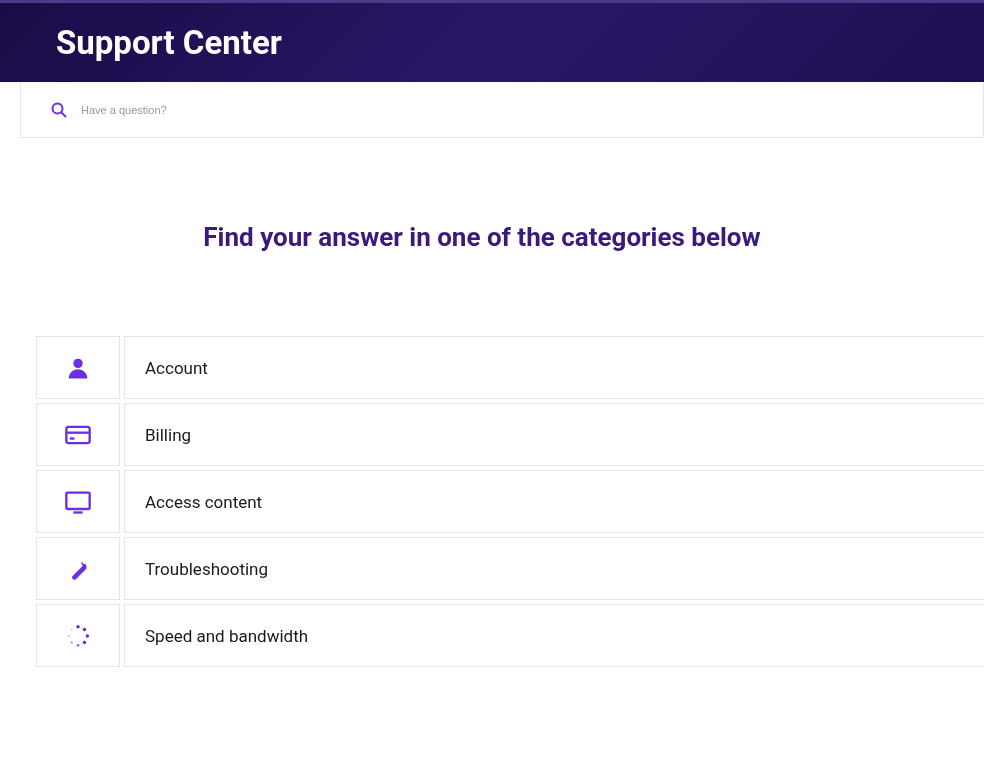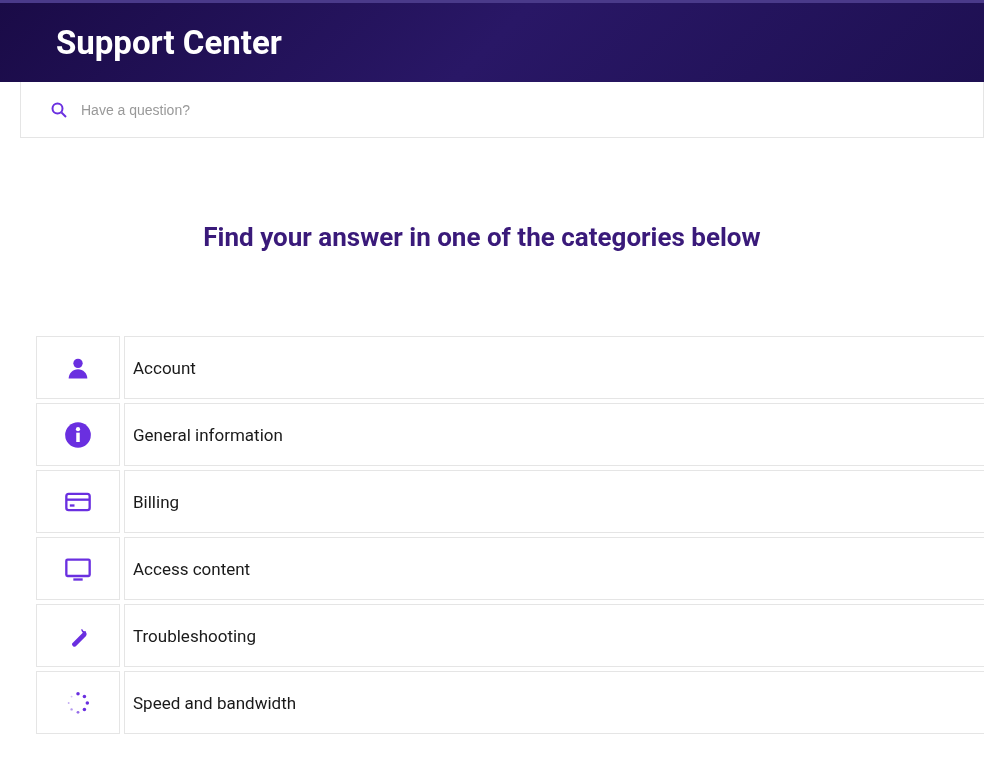--- a/index.html
+++ b/index.html
@@ -41,21 +41,21 @@
     .search-icon {
       width: 16px;
       height: 16px;
       color: #6a2fe0;
       margin-right: 14px;
       flex-shrink: 0;
     }
     .search-input {
       border: none;
       outline: none;
-      font-size: 14px;
+      font-size: 11px;
       color: #222;
       width: 100%;
       background: transparent;
     }
     .search-input::placeholder {
       color: #999;
     }
     .main-content {
       padding: 0 0 0 36px;
     }
@@ -93,21 +93,21 @@
       height: 28px;
       color: #6a2fe0;
     }
     .category-label-box {
       flex: 1;
       border-top: 1px solid #e5e5e5;
       border-bottom: 1px solid #e5e5e5;
       border-left: 1px solid #e5e5e5;
       display: flex;
       align-items: center;
-      padding-left: 8px;
+      padding-left: 20px;
       font-size: 17px;
       color: #1a1a1a;
     }
   </style>
 </head>
 <body>
 
 <div class="header">
   <h1 class="header-title">Support Center</h1>
 </div>
@@ -129,30 +129,20 @@
       <div class="category-icon-box">
         <svg class="category-icon" viewBox="0 0 24 24" fill="#6a2fe0">
           <circle cx="12" cy="8" r="4"></circle>
           <path d="M4 21c0-4.4 3.6-8 8-8s8 3.6 8 8"></path>
         </svg>
       </div>
       <div class="category-label-box">Account</div>
     </div>
 
 
-    <div class="category-item">
-      <div class="category-icon-box">
-        <svg class="category-icon" viewBox="0 0 24 24" fill="#6a2fe0">
-          <circle cx="12" cy="12" r="11"></circle>
-          <rect x="10.5" y="10" width="3" height="8" fill="#fff"></rect>
-          <circle cx="12" cy="7" r="1.8" fill="#fff"></circle>
-        </svg>
-      </div>
-      <div class="category-label-box">General information</div>
-    </div>
 
     <div class="category-item">
       <div class="category-icon-box">
         <svg class="category-icon" viewBox="0 0 24 24" fill="none" stroke="#6a2fe0" stroke-width="2">
           <rect x="2" y="5" width="20" height="14" rx="2"></rect>
           <line x1="2" y1="10" x2="22" y2="10"></line>
           <line x1="5" y1="15" x2="9" y2="15"></line>
         </svg>
       </div>
       <div class="category-label-box">Billing</div>

